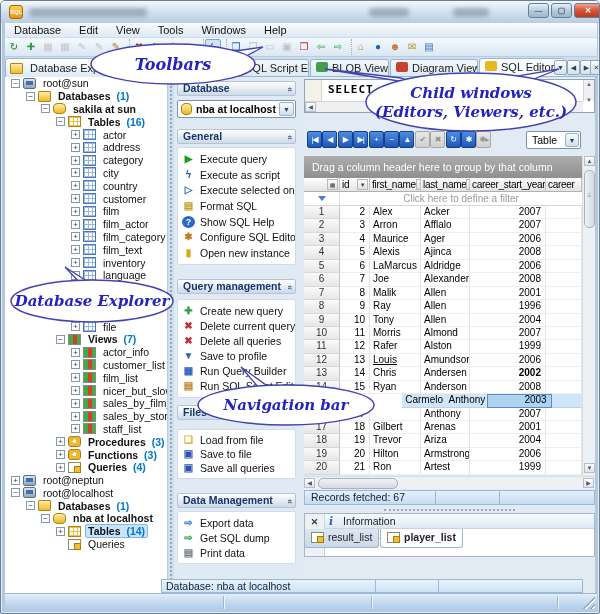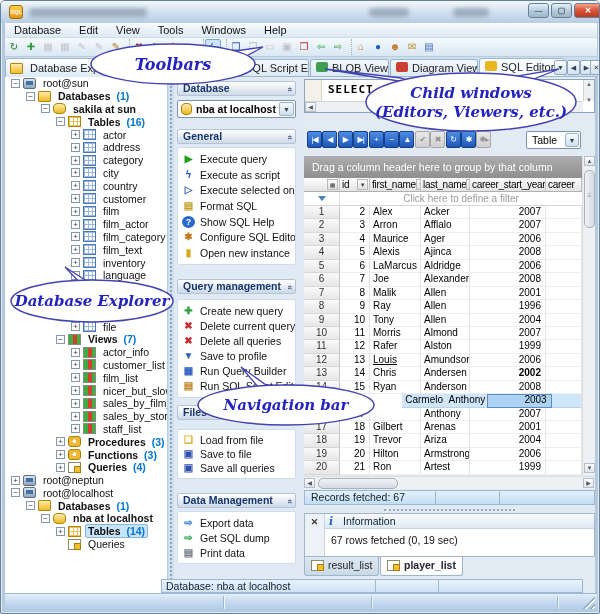--- a/index.html
+++ b/index.html
@@ -107,21 +107,21 @@
 
 #hsplit{left:303px;top:505px;width:291px;height:7px}
 #hsplit::after{content:"";position:absolute;left:80px;right:80px;top:3px;border-top:2px dotted #98aabc}
 #info{left:303px;top:512px;width:291px;height:44px;background:#fff;border:1px solid #a4b6c8}
 #info .xcol{position:absolute;left:0;top:0;bottom:0;width:20px;background:#edf2f7;border-right:1px solid #c8d4e0;text-align:center}
 #info .xbtn{font-size:9px;color:#333;line-height:16px;font-weight:bold}
 #info .ihead{position:absolute;left:20px;right:0;top:0;height:15px;background:linear-gradient(#f8fbfd,#dde9f3);border-bottom:1px solid #c8d4e0;font-size:10.5px;line-height:14px;padding-left:18px;color:#123}
 #info .iicon{position:absolute;left:24px;top:1px;font-family:"DejaVu Serif",serif;font-style:italic;font-weight:bold;color:#2a62c8;font-size:11px}
 #info .imsg{position:absolute;left:26px;top:20px;font-size:10.5px;color:#111}
 
-.btab{top:556px;height:19px;border:1px solid #9cb6cc;border-top:none;border-radius:0 0 3px 3px;background:linear-gradient(#dde7f0,#cbd9e7);font-size:10.5px;line-height:16px;padding:0 6px;color:#223;white-space:nowrap}
+.btab{top:528px;height:19px;border:1px solid #9cb6cc;border-top:none;border-radius:0 0 3px 3px;background:linear-gradient(#dde7f0,#cbd9e7);font-size:10.5px;line-height:16px;padding:0 6px;color:#223;white-space:nowrap}
 .btab.active{background:#fdfdfd;font-weight:bold}
 .btab .ti.query{margin-right:4px;vertical-align:-2px;display:inline-block}
 
 #cstatus{left:160px;top:578px;width:422px;height:14px;background:linear-gradient(#e8f2fb,#cfe2f4);border:1px solid #9db8d2;font-size:10.5px;line-height:12px;padding-left:4px;color:#123}
 #appstatus{left:4px;top:592px;width:592px;height:18px;background:linear-gradient(#e2eefa,#bed5ec 60%,#b0cbe6);border-top:1px solid #9db8d2}
 .aseg{position:absolute;top:2px;bottom:2px;border-left:1px solid #9db8d2;box-shadow:1px 0 0 #eef5fb}
 #grip{position:absolute;right:2px;bottom:2px;width:12px;height:12px;background:
  linear-gradient(135deg,transparent 0 50%,#8fa8c0 50% 57%,#fff 57% 64%,transparent 64% 78%,#8fa8c0 78% 85%,#fff 85% 92%,transparent 92%)}
 
 #callouts{left:0;top:0;width:600px;height:614px;pointer-events:none}

